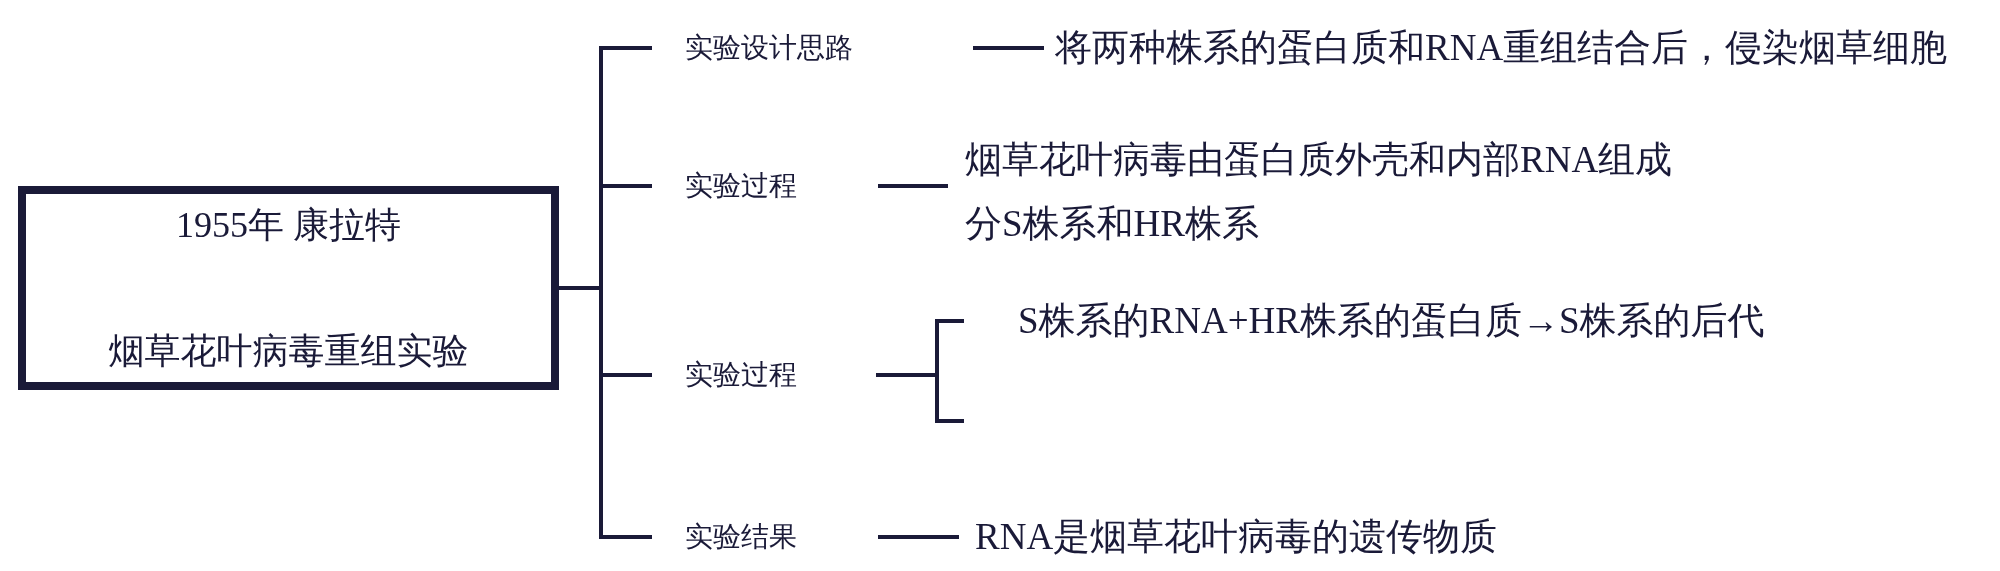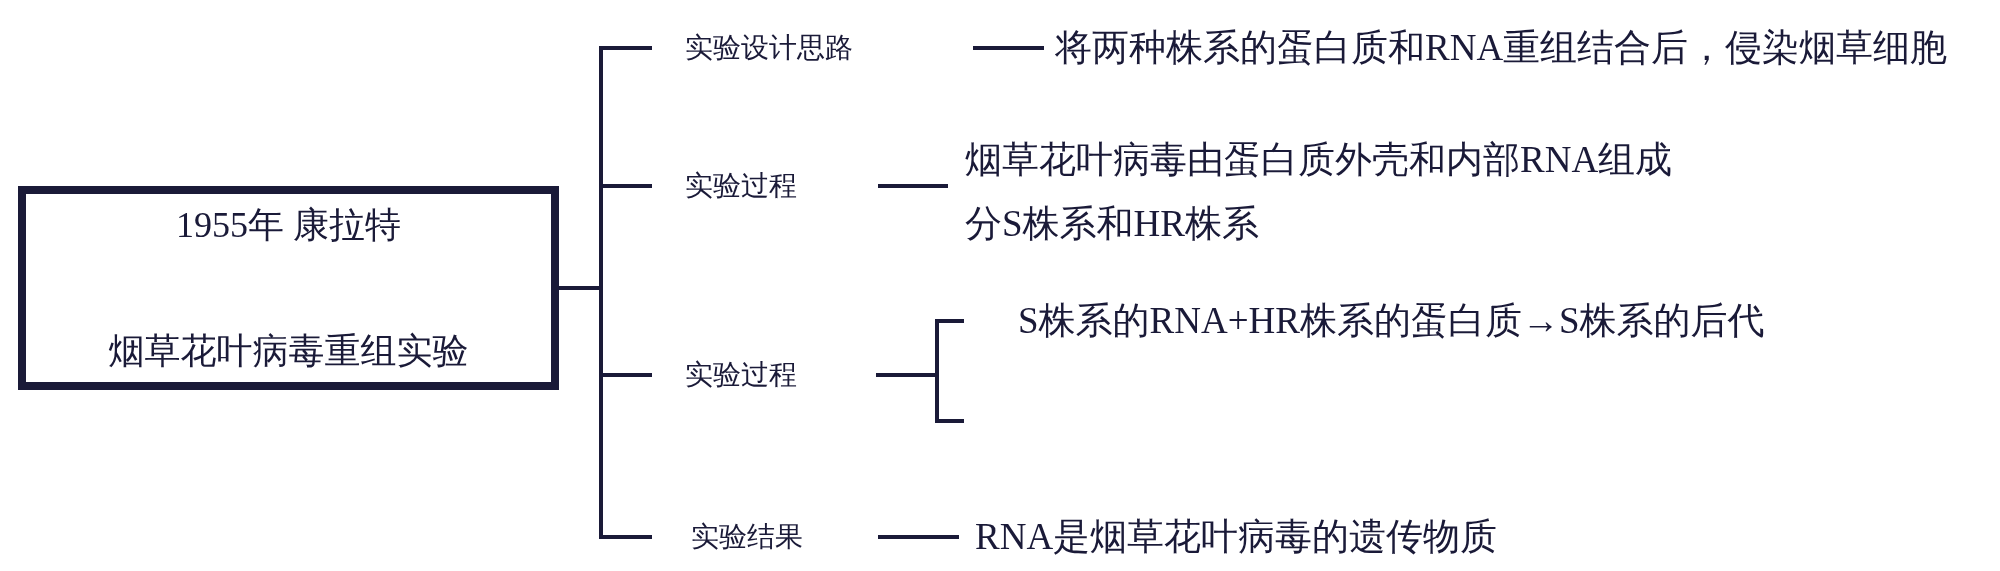--- a/index.html
+++ b/index.html
@@ -41,21 +41,21 @@
     white-space: nowrap;
     font-size: 37px;
     line-height: 1.2;
   }
   .label { font-size: 28px; }
   .multiline { line-height: 64px; }
   
   .b1-label { left: 685px; top: 48px; }
   .b2-label { left: 685px; top: 186px; }
   .b3-label { left: 685px; top: 375px; }
-  .b4-label { left: 685px; top: 537px; margin-left: 6px; }
+  .b4-label { left: 685px; top: 537px; }
   
   .b1-content { left: 1055px; top: 48px; }
   .b2-content { left: 965px; top: 192px; }
   .b3-child1  { left: 975px; top: 321px; margin-left: 43px; }
   .b3-child2  { left: 975px; top: 421px; }
   .b4-content { left: 975px; top: 537px; }
 </style>
 </head>
 <body>
 

